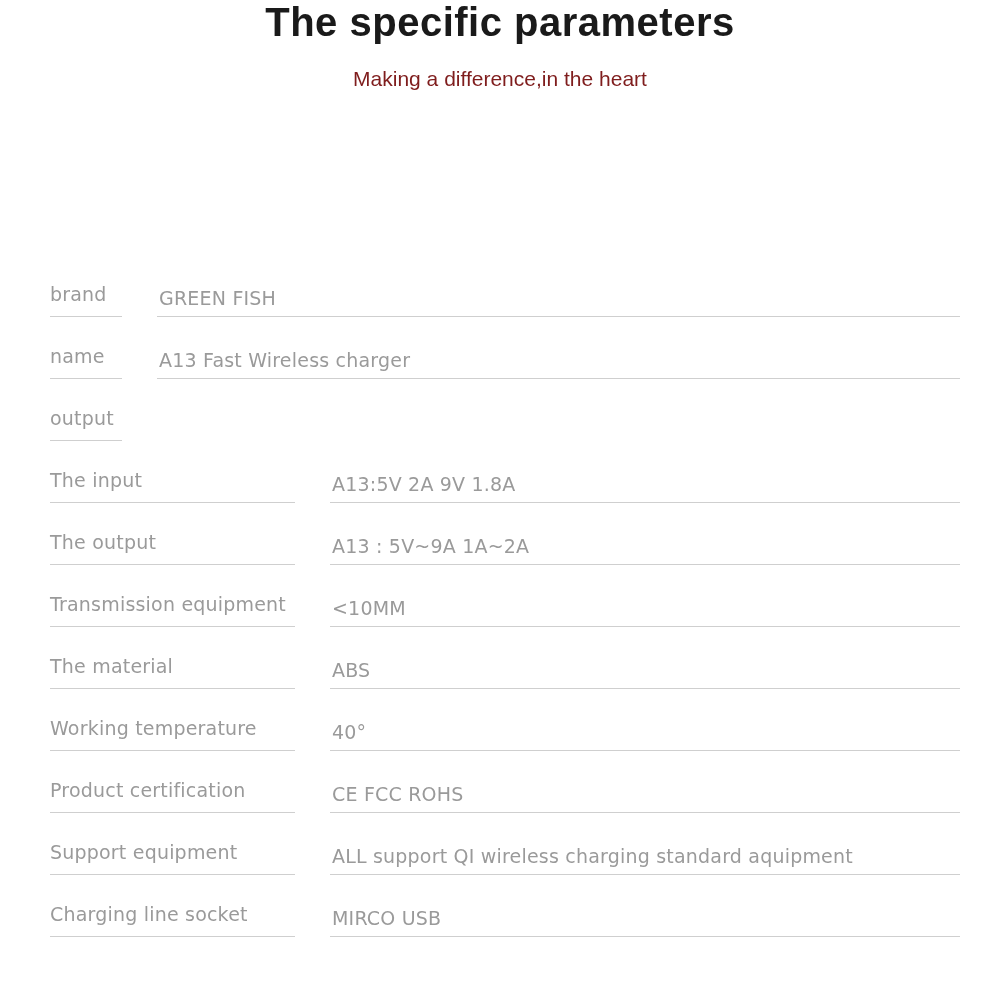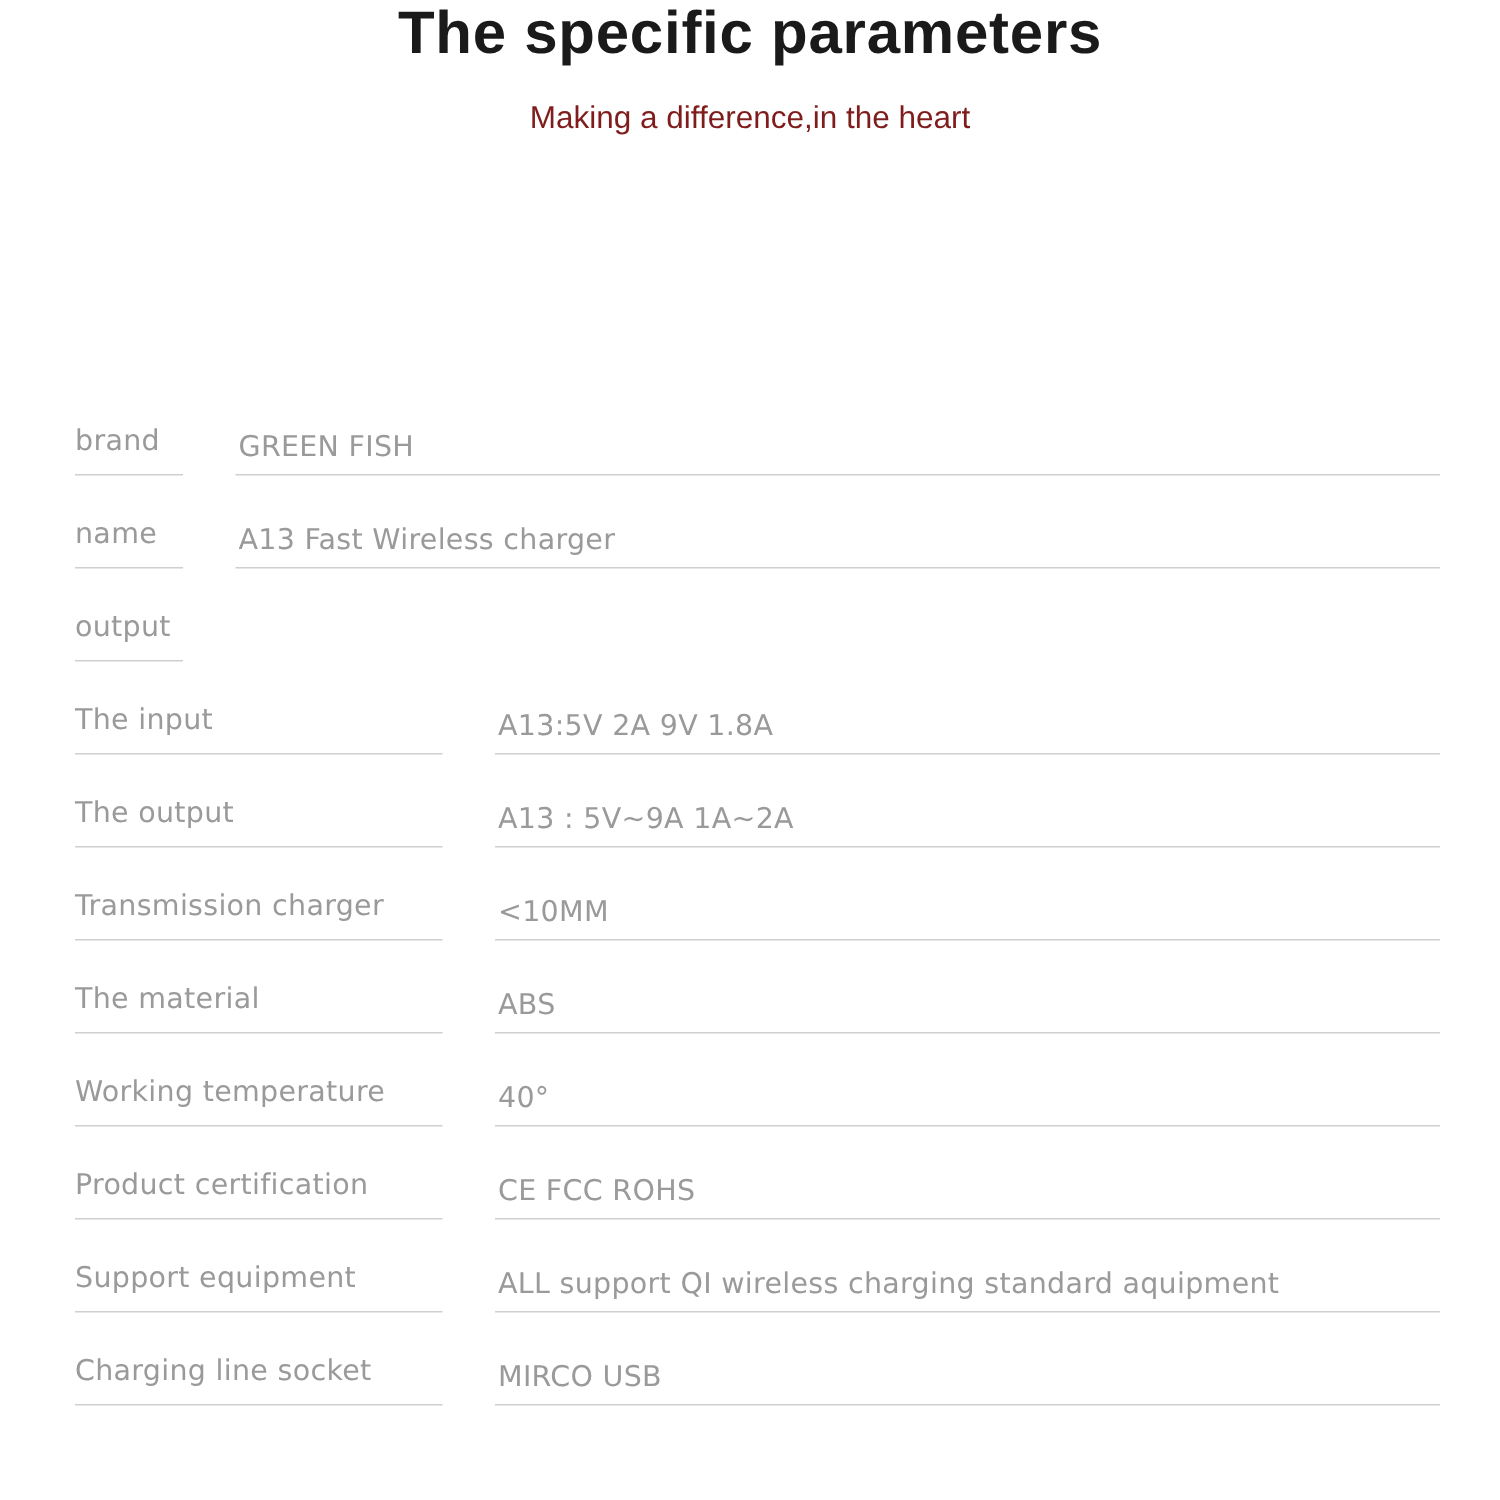--- a/index.html
+++ b/index.html
@@ -106,21 +106,21 @@
         <div class="spec-label">The input</div>
         <div class="spec-gap"></div>
         <div class="spec-value">A13:5V 2A 9V 1.8A</div>
       </div>
       <div class="spec-row">
         <div class="spec-label">The output</div>
         <div class="spec-gap"></div>
         <div class="spec-value">A13 : 5V~9A 1A~2A</div>
       </div>
       <div class="spec-row">
-        <div class="spec-label">Transmission charger</div>
+        <div class="spec-label">Transmission equipment</div>
         <div class="spec-gap"></div>
         <div class="spec-value">&lt;10MM</div>
       </div>
       <div class="spec-row">
         <div class="spec-label">The material</div>
         <div class="spec-gap"></div>
         <div class="spec-value">ABS</div>
       </div>
       <div class="spec-row">
         <div class="spec-label">Working temperature</div>

